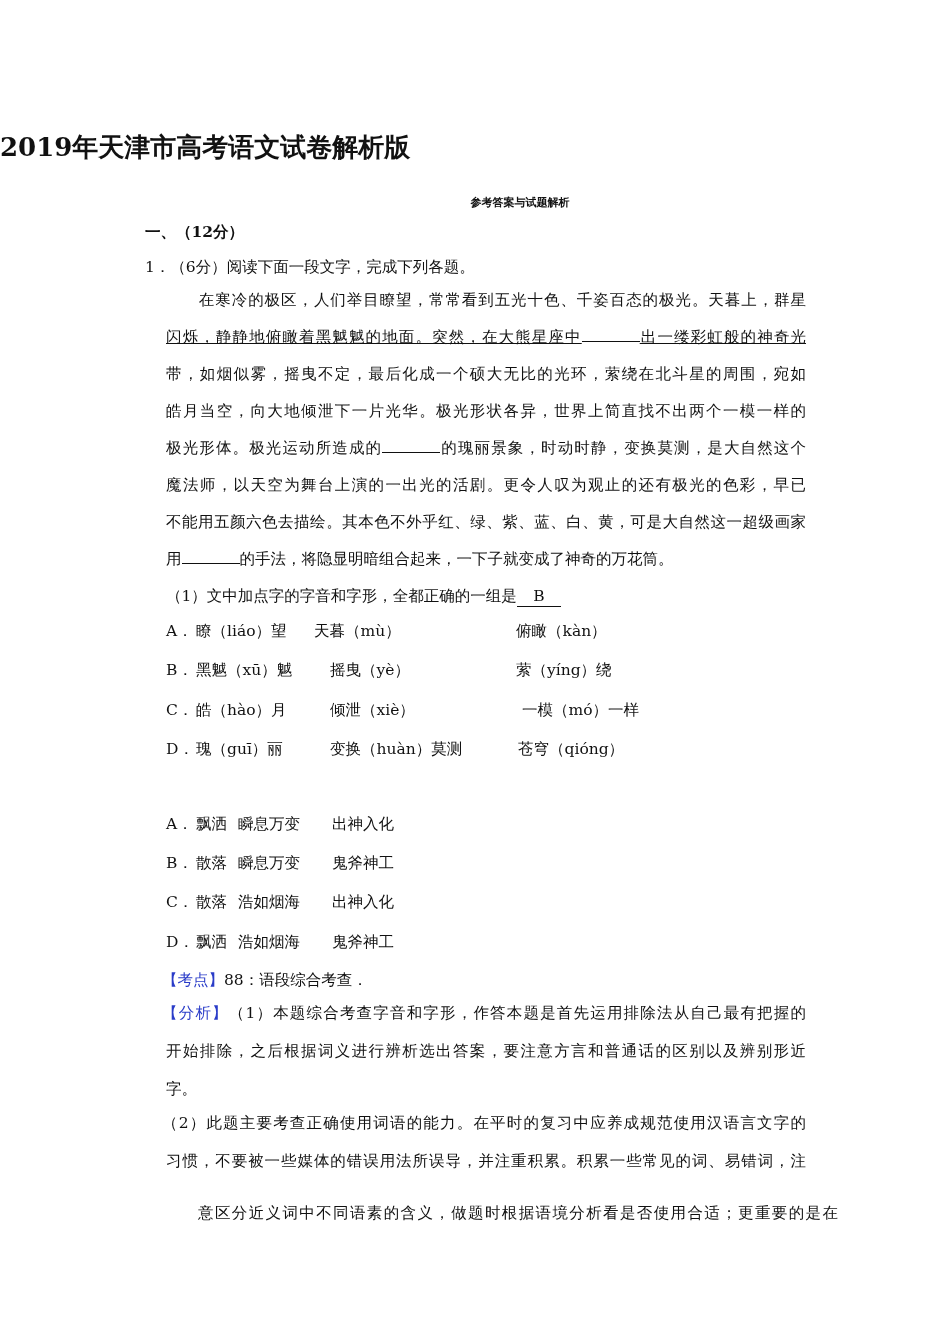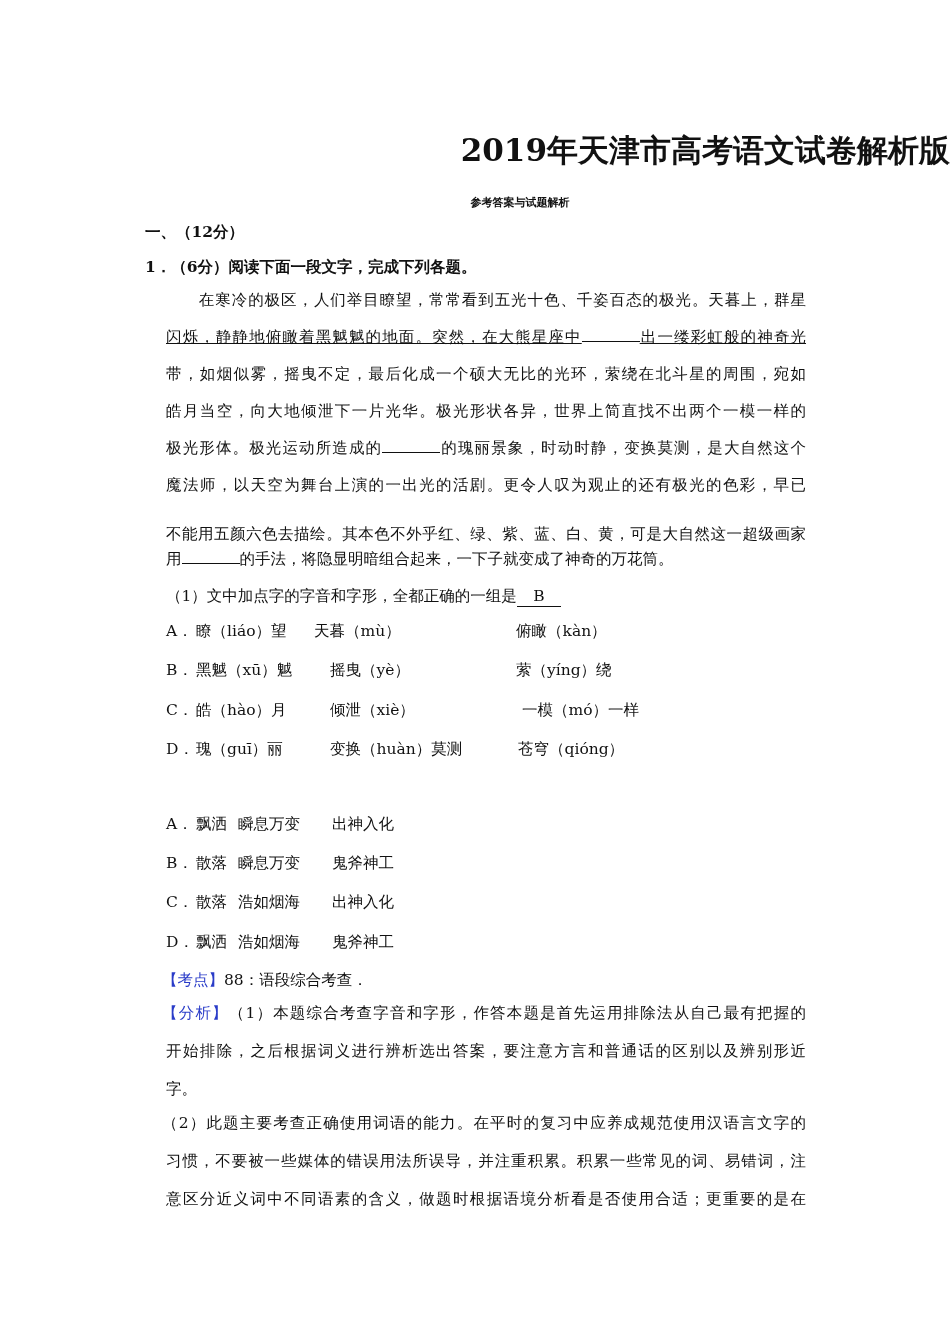--- a/index.html
+++ b/index.html
@@ -1,25 +1,25 @@
 <!DOCTYPE html>
 <html><head>
 <meta charset="utf-8">
 <style>
   html, body { margin: 0; padding: 0; background: #ffffff; }
   body { width: 950px; height: 1344px; position: relative; overflow: hidden;
          font-family: "DejaVu Serif", "Liberation Serif", serif; color: #111; }
   .page { position: absolute; left: 0; top: 0; width: 950px; height: 1344px; }
-  .title { position: absolute; top: 130px; left: 0; width: 950px; text-align: right;
-           font-size: 31px; font-weight: bold; letter-spacing: 0px; }
+  .title { position: absolute; top: 130px; left: 0; width: 950px; text-align: left;
+           font-size: 26px; font-weight: bold; letter-spacing: 0px; }
   .subtitle { position: absolute; top: 195px; left: 0; width: 950px; text-align: center;
               font-size: 11px; font-weight: bold; margin-left: 45px; }
   .line { position: absolute; font-size: 15.5px; white-space: nowrap; line-height: 20px; }
   .sec { left: 145px; top: 222px; font-weight: bold; }
-  .q1 { left: 145px; top: 257px; font-weight: bold; }
+  .q1 { left: 145px; top: 257px; }
   .para { position: absolute; left: 166px; width: 640px; font-size: 15.5px; }
   .para .pl { position: absolute; left: 0; width: 640px; white-space: nowrap; text-align: justify;
               text-align-last: justify; height: 20px; line-height: 20px; }
   .para .pl.last { text-align-last: left; }
   .blank { display: inline-block; width: 58px; border-bottom: 1px solid #111; height: 14px; vertical-align: baseline; }
   .ans { display: inline-block; width: 44px; border-bottom: 1px solid #111; text-align: center; }
   .opt { position: absolute; left: 166px; font-size: 15.5px; white-space: nowrap; line-height: 20px; }
   .opt span { position: absolute; top: 0; white-space: nowrap; }
   .tag { color: #2a3cc8; }
 </style>
@@ -32,21 +32,21 @@
   <div class="line sec">一、（12分）</div>
   <div class="line q1">1．（6分）阅读下面一段文字，完成下列各题。</div>
 
   <div class="para" style="top:290px;">
     <div class="pl" style="top:0px;">　　在寒冷的极区，人们举目瞭望，常常看到五光十色、千姿百态的极光。天暮上，群星</div>
     <div class="pl" style="top:37px;text-decoration:underline;"><span>闪烁，静静地俯瞰着黑魆魆的地面。突然，在大熊星座中</span><span class="blank"></span><span>出一缕彩虹般的神奇光</span></div>
     <div class="pl" style="top:74px;">带，如烟似雾，摇曳不定，最后化成一个硕大无比的光环，萦绕在北斗星的周围，宛如</div>
     <div class="pl" style="top:111px;">皓月当空，向大地倾泄下一片光华。极光形状各异，世界上简直找不出两个一模一样的</div>
     <div class="pl" style="top:148px;font-family:Liberation Serif, serif;"><span>极光形体。极光运动所造成的</span><span class="blank"></span><span>的瑰丽景象，时动时静，变换莫测，是大自然这个</span></div>
     <div class="pl" style="top:185px;">魔法师，以天空为舞台上演的一出光的活剧。更令人叹为观止的还有极光的色彩，早已</div>
-    <div class="pl" style="top:234px;">不能用五颜六色去描绘。其本色不外乎红、绿、紫、蓝、白、黄，可是大自然这一超级画家</div>
+    <div class="pl" style="top:222px;">不能用五颜六色去描绘。其本色不外乎红、绿、紫、蓝、白、黄，可是大自然这一超级画家</div>
     <div class="pl last" style="top:259px;"><span>用</span><span class="blank"></span><span>的手法，将隐显明暗组合起来，一下子就变成了神奇的万花筒。</span></div>
   </div>
 
   <div class="line" style="left:166px; top:586px;"><span>（1）文中加点字的字音和字形，全都正确的一组是</span><span class="ans">B</span></div>
 
   <div class="opt" style="top:621px;">
     <span style="left:0">A．</span>
     <span style="left:30px">瞭（liáo）望</span>
     <span style="left:148px">天暮（mù）</span>
     <span style="left:350px">俯瞰（kàn）</span>
@@ -97,15 +97,15 @@
   </div>
 
   <div class="line" style="left:162px; top:970px;"><span class="tag">【考点】</span><span>88：语段综合考查．</span></div>
 
   <div class="para" style="top:1003px;">
     <div class="pl" style="top:0px; left:-4px; width:644px;"><span class="tag">【分析】</span><span>（1）本题综合考查字音和字形，作答本题是首先运用排除法从自己最有把握的</span></div>
     <div class="pl" style="top:38px;">开始排除，之后根据词义进行辨析选出答案，要注意方言和普通话的区别以及辨别形近</div>
     <div class="pl last" style="top:76px;">字。</div>
     <div class="pl" style="top:110px; left:-4px; width:644px;">（2）此题主要考查正确使用词语的能力。在平时的复习中应养成规范使用汉语言文字的</div>
     <div class="pl" style="top:148px;">习惯，不要被一些媒体的错误用法所误导，并注重积累。积累一些常见的词、易错词，注</div>
-    <div class="pl" style="top:186px;">意区分近义词中不同语素的含义，做题时根据语境分析看是否使用合适；更重要的是在</div>
+    <div class="pl" style="top:200px;margin-left:32px;">意区分近义词中不同语素的含义，做题时根据语境分析看是否使用合适；更重要的是在</div>
   </div>
 </div>
 
 </body></html>

